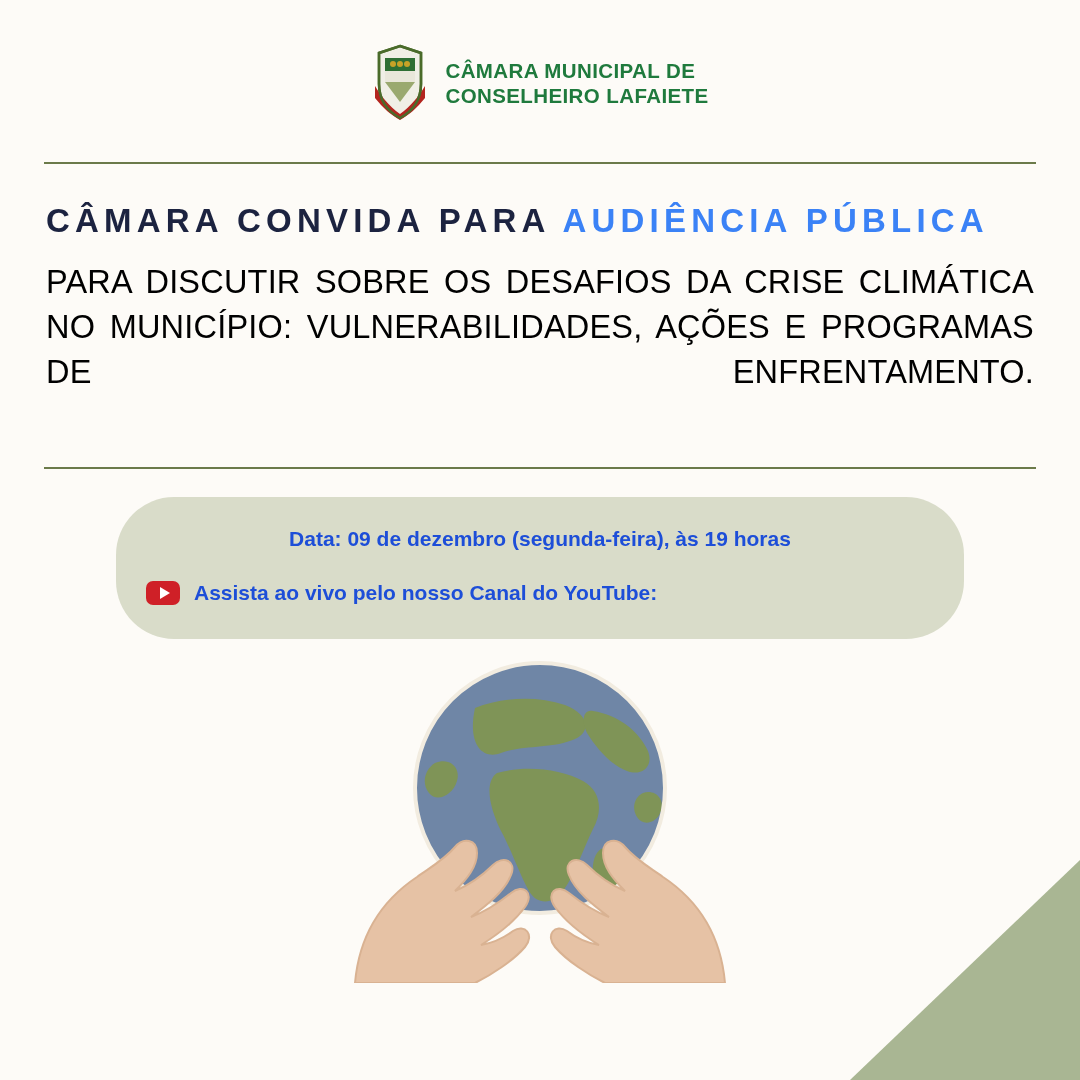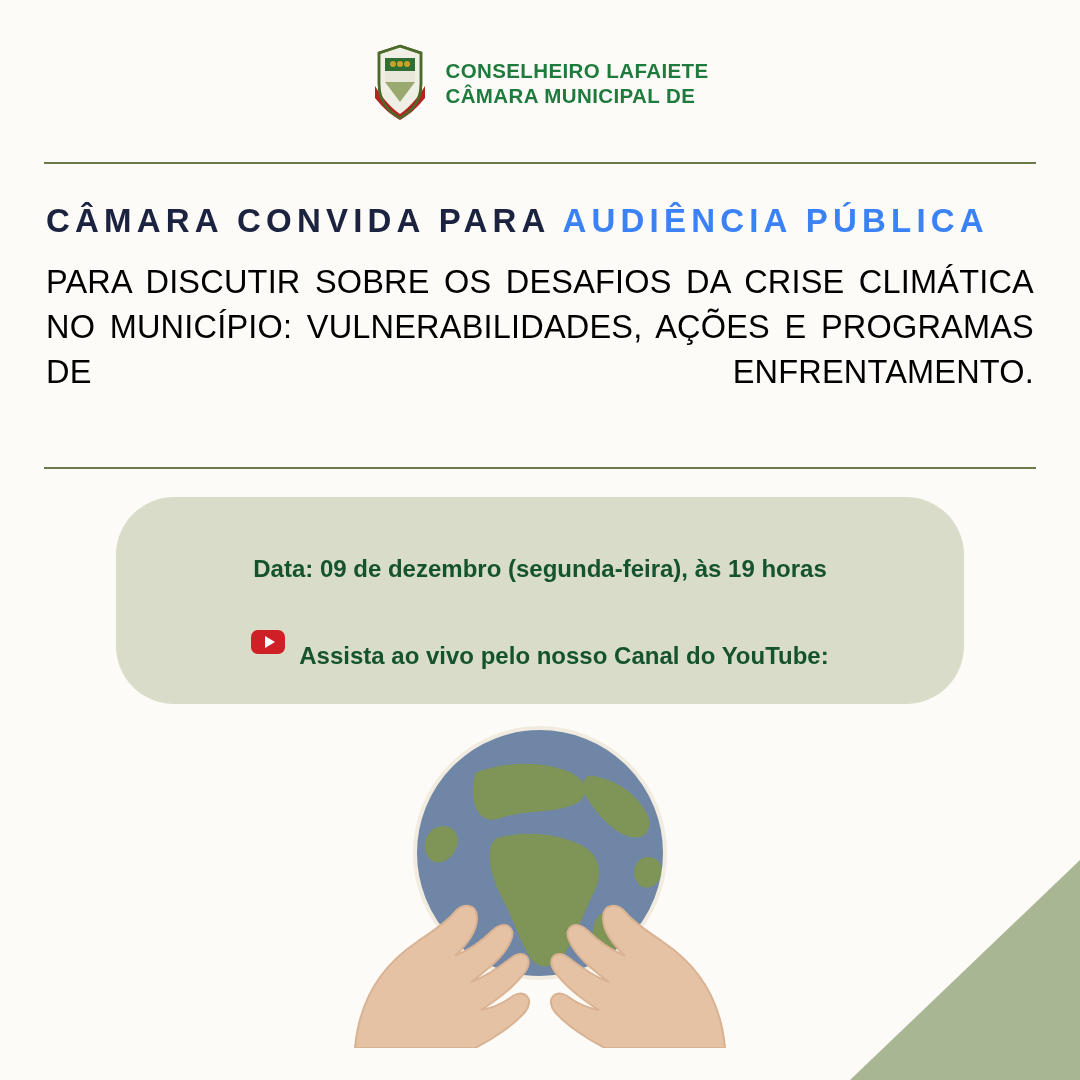--- a/index.html
+++ b/index.html
@@ -100,31 +100,30 @@
   .info-card {
     position: relative;
     z-index: 2;
     margin: 28px 116px 0 116px;
     background: #d9dcc9;
     border-radius: 58px;
     padding: 26px 30px 30px 30px;
     text-align: center;
   }
   .info-line {
-    font-size: 24px;
+    font-size: 21px;
     font-weight: bold;
-    color: #14532d;
+    color: #1d4ed8;
     line-height: 1.52;
-    margin-top: 28px;
   }
   .info-card .group-2 { margin-top: 22px; }
   .yt-row {
     display: flex;
     align-items: center;
-    justify-content: center;
+    justify-content: flex-start;
     gap: 14px;
   }
   .yt-icon {
     width: 34px;
     height: 24px;
     background: #cf2027;
     border-radius: 7px;
     display: inline-flex;
     align-items: center;
     justify-content: center;
@@ -161,22 +160,22 @@
       <rect x="14" y="27" width="30" height="11" fill="#e9e7da"></rect>
       <circle cx="22" cy="20" r="3" fill="#c9a227"></circle>
       <circle cx="29" cy="20" r="3" fill="#c9a227"></circle>
       <circle cx="36" cy="20" r="3" fill="#c9a227"></circle>
       <path d="M14 38 L44 38 L29 58 Z" fill="#9aa96f"></path>
       <path d="M4 42 C10 52 18 62 29 70 C40 62 48 52 54 42 L54 54 C46 64 38 71 29 76 C20 71 12 64 4 54 Z" fill="#b3251f"></path>
       <path d="M29 2 L50 9 L50 40 C50 58 40 68 29 74 C18 68 8 58 8 40 L8 9 Z" fill="none" stroke="#4a6b2a" stroke-width="2.5"></path>
     </svg>
   </div>
   <div class="header-text">
+    <span>CÂMARA MUNICIPAL DE</span>
     <span>CONSELHEIRO LAFAIETE</span>
-    <span>CÂMARA MUNICIPAL DE</span>
   </div>
 </div>
 
 <div class="rule top"></div>
 
 <div class="headline-block">
   <div class="headline">
     <span>CÂMARA CONVIDA PARA </span><span class="accent">AUDIÊNCIA PÚBLICA</span>
   </div>
   <div class="subhead">PARA DISCUTIR SOBRE OS DESAFIOS DA CRISE CLIMÁTICA NO MUNICÍPIO: VULNERABILIDADES, AÇÕES E PROGRAMAS DE ENFRENTAMENTO.</div>

